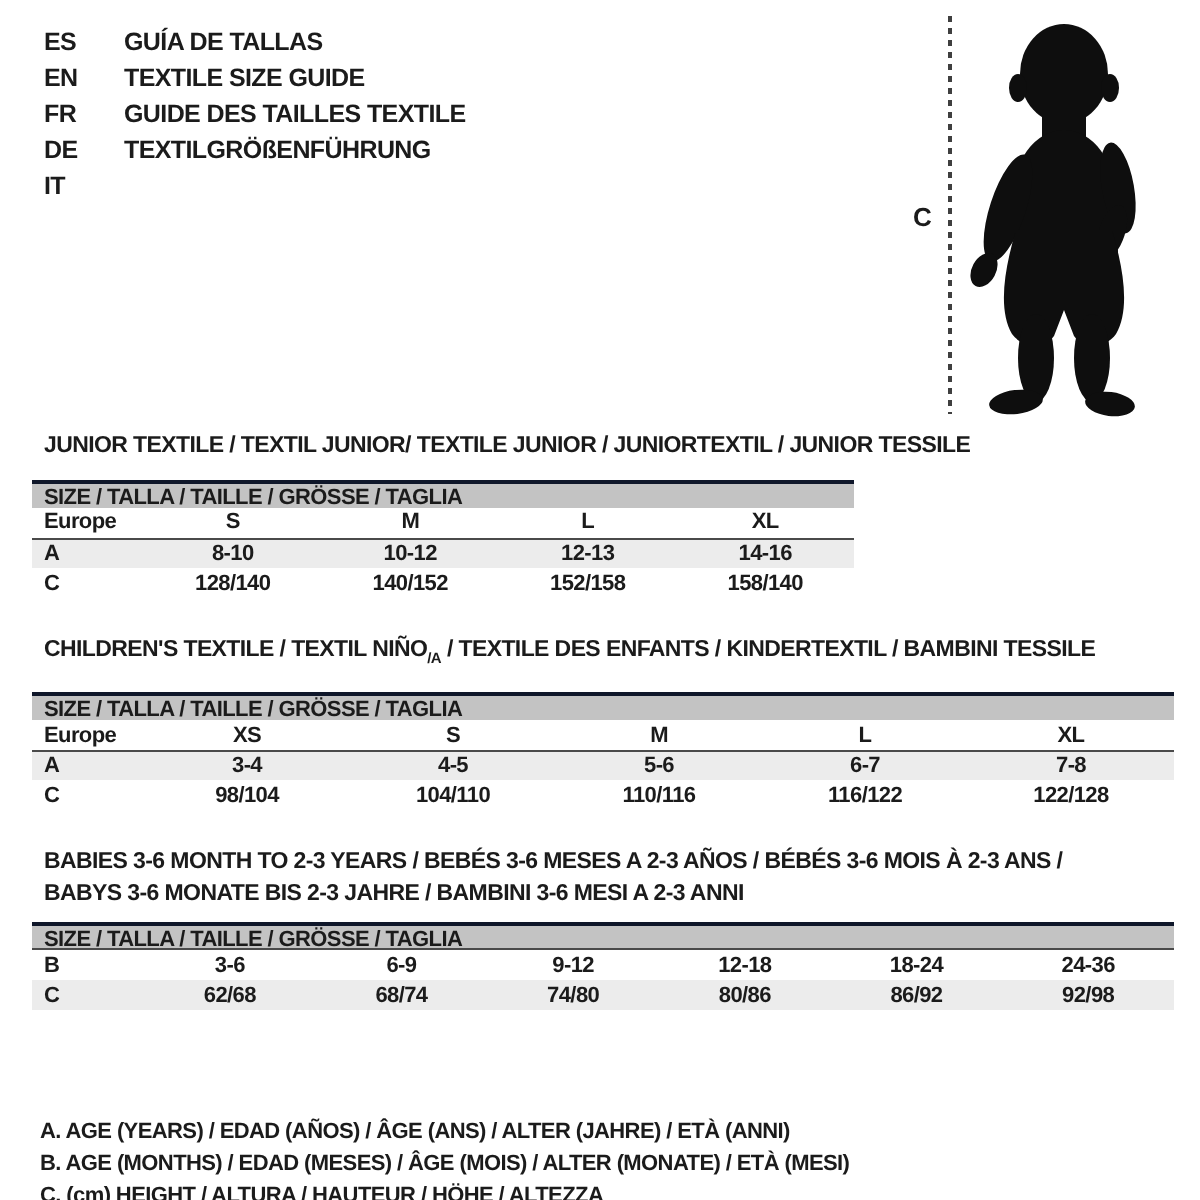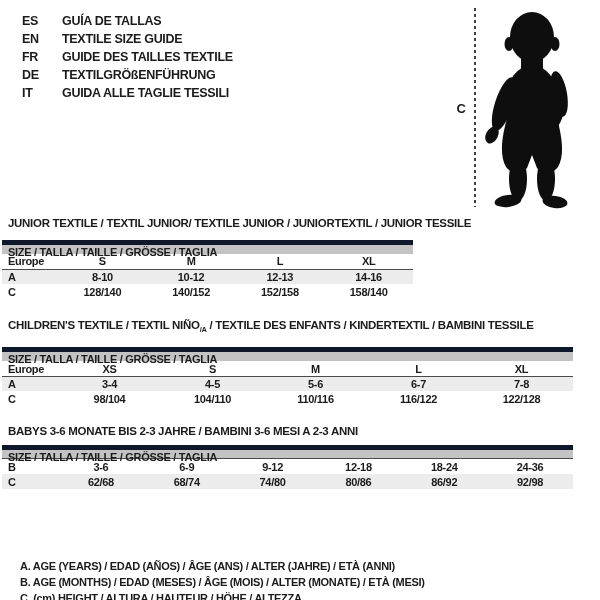--- a/index.html
+++ b/index.html
@@ -23,34 +23,34 @@
   
   .figure { position:absolute; left:450px; top:5px; width:140px; height:205px; }
   .dash-line {
     position:absolute; left:24px; top:3px; width:2px; height:199px;
     background:repeating-linear-gradient(to bottom, #3f3f3f 0 3px, transparent 3px 6px);
   }
   .measure-label { position:absolute; left:2px; top:96px; width:18px; text-align:center; font-size:13px; }
   .silhouette { position:absolute; left:32px; top:4px; }
 
   
-  .tbl-section { position:absolute; left:2px; }
+  .tbl-section { position:absolute; left:16px; }
   #sec-junior   { top:215px; width:411px; }
   #sec-children { top:317px; width:571px; }
   #sec-babies   { top:423px; width:571px; }
 
   .tbl-title { font-size:11.5px; line-height:16px; padding-left:6px; white-space:nowrap; }
   .sub { font-size:7.5px; vertical-align:sub; }
 
   .size-bar {
     margin-top:9px;
     background:var(--bar-bg, #c3c3c3);
     height:14px; line-height:14px;
     font-size:11px; padding-left:6px;
-    border-top:5px solid #0f172a;
+    border-top:2px solid #0f172a;
   }
   #sec-babies .size-bar { margin-top:6px; }
   .size-bar.with-divider { border-bottom:1px solid var(--divider, #4d4d4d); }
 
   table { width:100%; border-collapse:collapse; table-layout:fixed; }
   td, th { font-size:11px; font-weight:bold; height:15px; padding:0; text-align:center; vertical-align:middle; }
   td.lbl, th.lbl { text-align:left; padding-left:6px; }
   tr.hdr { border-bottom:1px solid var(--divider, #4d4d4d); }
   tr.shaded { background:var(--row-alt, #ececec); }
 
@@ -75,21 +75,20 @@
       <div class="lang-row">
         <span class="lang-code">FR</span>
         <span class="lang-title">GUIDE DES TAILLES TEXTILE</span>
       </div>
       <div class="lang-row">
         <span class="lang-code">DE</span>
         <span class="lang-title">TEXTILGRÖßENFÜHRUNG</span>
       </div>
       <div class="lang-row">
         <span class="lang-code">IT</span>
-        <span class="lang-title">GUIDA ALLE TAGLIE TESSILI</span>
       </div>
     </div>
 
   <div class="figure">
     <span class="measure-label">C</span>
     <div class="dash-line"></div>
     <svg class="silhouette" width="100" height="200" viewBox="0 0 100 200" aria-hidden="true">
       <g class="sil-fill" fill="#0e0e0e">
         <ellipse cx="50" cy="28" rx="22" ry="25"></ellipse>
         <ellipse cx="27" cy="35" rx="4.5" ry="7"></ellipse>
@@ -183,20 +182,21 @@
             <td>104/110</td>
             <td>110/116</td>
             <td>116/122</td>
             <td>122/128</td>
           </tr>
         </tbody>
       </table>
     </section>
 
   <section id="sec-babies" class="tbl-section">
+      <div class="tbl-title"><span>BABIES 3-6 MONTH TO 2-3 YEARS / BEBÉS 3-6 MESES A 2-3 AÑOS / BÉBÉS 3-6 MOIS À 2-3 ANS /</span></div>
       <div class="tbl-title"><span>BABYS 3-6 MONATE BIS 2-3 JAHRE / BAMBINI 3-6 MESI A 2-3 ANNI</span></div>
       <div class="size-bar with-divider">SIZE / TALLA / TAILLE / GRÖSSE / TAGLIA</div>
       <table>
         <colgroup>
           <col style="width: 56px;">
           <col>
           <col>
           <col>
           <col>
           <col>

